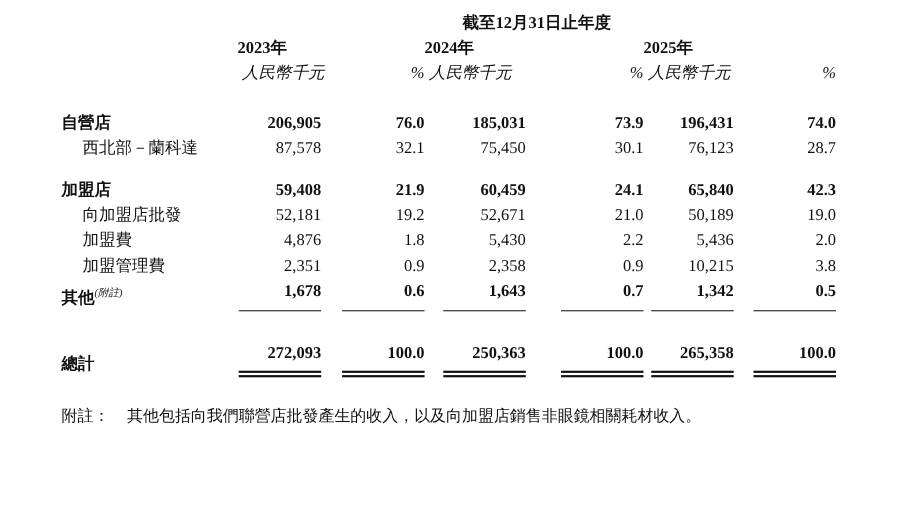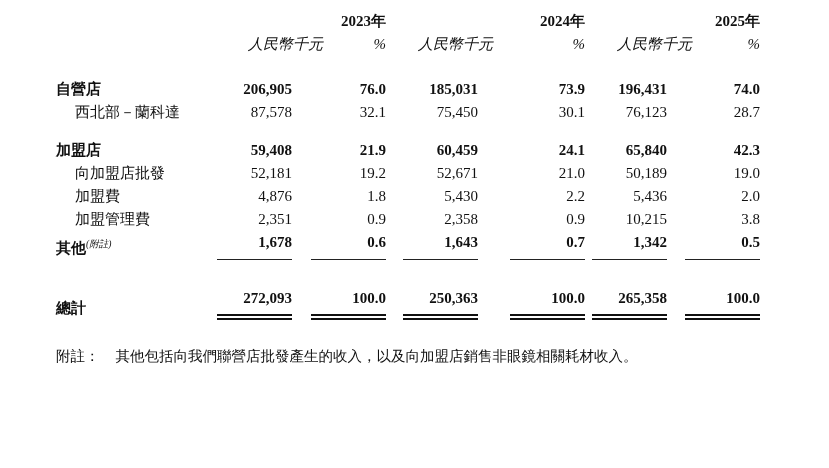--- a/index.html
+++ b/index.html
@@ -29,30 +29,29 @@
     vertical-align: bottom;
     white-space: nowrap;
   }
   
   td.period {
     text-align: center;
     font-weight: bold;
     font-size: 15px;
   }
   td.yr {
-    text-align: right;
+    text-align: left;
     font-weight: bold;
   }
   td.unitcell { padding-bottom: 22px; }
   .unitwrap {
     display: flex;
     justify-content: space-between;
     align-items: flex-end;
     padding-left: 4px;
-    margin-left: 28px;
   }
   .unit, .pct { font-style: italic; font-size: 15px; }
   
   td.lbl { text-align: left; }
   td.num { text-align: right; }
   .bold { font-weight: bold; }
   .ind1 { padding-left: 19px; }
   .val {
     display: inline-block;
     width: 75px;
@@ -95,20 +94,24 @@
     <colgroup>
       <col style="width:160px">
       <col style="width:76px">
       <col style="width:94px">
       <col style="width:92px">
       <col style="width:107px">
       <col style="width:82px">
       <col style="width:93px">
     </colgroup>
     <thead>
+      <tr>
+        <td></td>
+        <td class="period" colspan="6">截至12月31日止年度</td>
+      </tr>
       <tr>
         <td></td>
         <td class="yr" colspan="2">2023年</td>
         <td class="yr" colspan="2">2024年</td>
         <td class="yr" colspan="2">2025年</td>
       </tr>
       <tr>
         <td class="unitcell"></td>
         <td class="unitcell" colspan="2">
           <div class="unitwrap">

